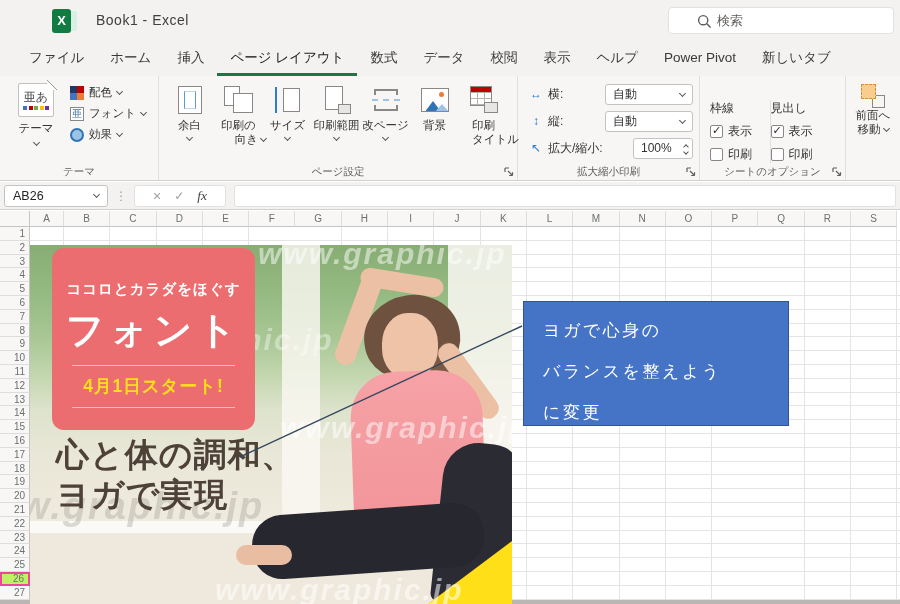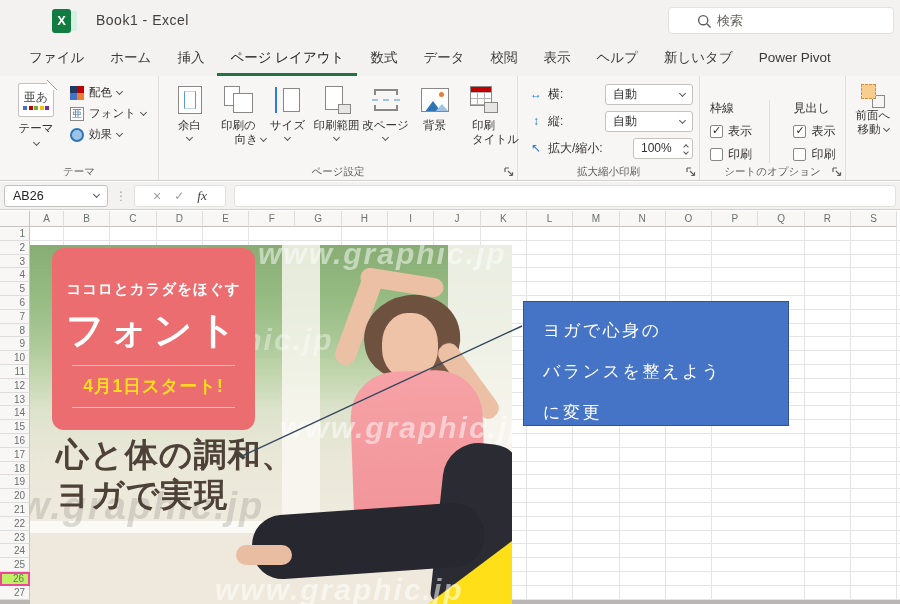--- a/index.html
+++ b/index.html
@@ -107,21 +107,21 @@
   .combo .chev { margin-left:auto; }
   .spin { margin-left:auto; width:60px; height:21px; background:#fff; border:1px solid #c5c3c1; border-radius:3px;
           display:flex; align-items:center; padding:0 4px 0 7px; font-size:12px; color:#333; }
   .spin .arr { margin-left:auto; display:flex; flex-direction:column; gap:3px; align-items:center; }
   .spin .chev { width:4px; height:4px; }
 
   
   .g-sheetopt { width:146px;justify-content:center; }
   .g-sheetopt .content { display:flex; padding:6px 4px 0 10px; }
   .optcol { width:60px; display:flex; flex-direction:column; gap:6px; }
-  .optcol.second { border-left:1px solid #e1dedb; padding-left:23px; width:72px; }
+  .optcol.second { border-left:1px solid #e1dedb; padding-left:0; width:72px; }
   .optcol .hdr { font-size:12px; color:#333; }
   .cbrow { display:flex; align-items:center; gap:5px; font-size:12px; color:#333; }
   .cb { width:13px; height:13px; background:#fff; border:1px solid #8a8886; border-radius:2px; position:relative; }
   .cb.checked::after { content:"\2713"; position:absolute; left:1px; top:-2px; font-size:11px; color:#201f1e; }
 
   
   .g-arrange { width:54px; border-right:none; }
   .g-arrange .content { display:flex; flex-direction:column; align-items:center; padding-top:8px; }
   .ic-front { position:relative; width:24px; height:24px; }
   .ic-front .back { position:absolute; right:0; bottom:0; width:13px; height:13px; border:1px solid #8a8886; }
@@ -230,22 +230,22 @@
   <div class="tabs">
     <span class="tab">ファイル</span>
     <span class="tab">ホーム</span>
     <span class="tab">挿入</span>
     <span class="tab active">ページ レイアウト</span>
     <span class="tab">数式</span>
     <span class="tab">データ</span>
     <span class="tab">校閲</span>
     <span class="tab">表示</span>
     <span class="tab">ヘルプ</span>
+    <span class="tab">Power Pivot</span>
     <span class="tab">新しいタブ</span>
-    <span class="tab">Power Pivot</span>
   </div>
 
   <div class="ribbon">
 
     <div class="rgroup g-theme">
       <div class="content">
         <div class="bigbtn">
           <div class="theme-ic">
             <span class="aa">亜あ</span>
             <span class="dots">

